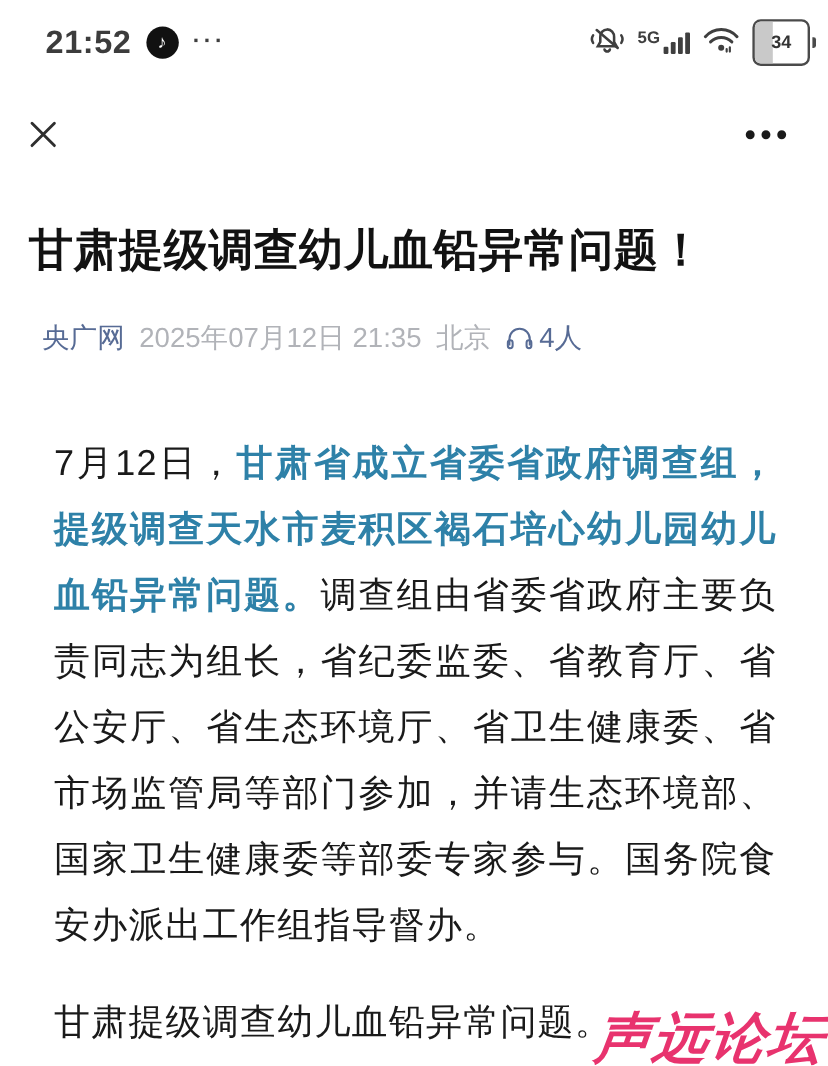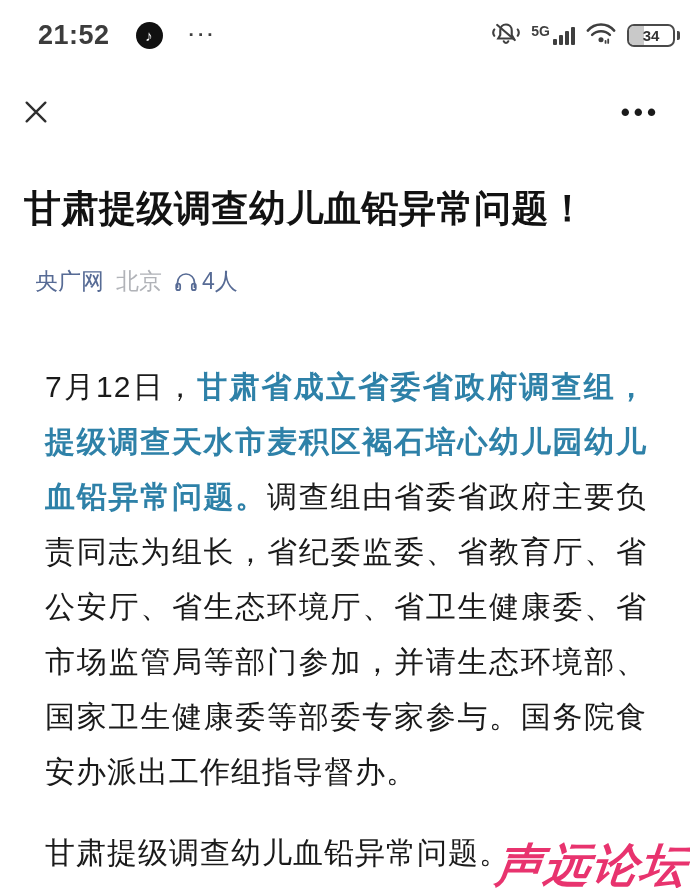--- a/index.html
+++ b/index.html
@@ -16,42 +16,42 @@
   
   .status-bar {
     position: absolute;
     top: 0; left: 0; right: 0;
     height: 70px;
     display: flex;
     align-items: center;
     padding: 0 10px 0 38px;
     color: #3f3f3f;
   }
-  .status-left { display: flex; align-items: center; gap: 26px; }
+  .status-left { display: flex; align-items: center; gap: 12px; }
   .status-time { font-size: 27px; font-weight: 600; letter-spacing: 0.5px; color: #3c3c3c; }
   .tiktok-badge {
     width: 27px; height: 27px; border-radius: 50%;
     background: #111; color: #fff;
     display: flex; align-items: center; justify-content: center;
     font-size: 15px; font-weight: 700;
   }
   .status-dots { font-size: 19px; font-weight: 700; letter-spacing: 3px; color: #3f3f3f; }
   .status-right {
     margin-left: auto;
     display: flex; align-items: center; gap: 10px;
   }
   .sig-group { display: flex; align-items: flex-end; gap: 2px; }
   .sig-5g { font-size: 14px; font-weight: 700; color: #3f3f3f; align-self: flex-start; margin-top: -3px; margin-right: 1px; }
   .bars { display: flex; align-items: flex-end; gap: 2px; height: 19px; }
   .bars i { display: block; width: 4px; background: #3f3f3f; border-radius: 1px; }
   .bars i:nth-child(1){height:6px;} .bars i:nth-child(2){height:10px;}
   .bars i:nth-child(3){height:14px;} .bars i:nth-child(4){height:18px;}
   .battery {
     position: relative;
-    width: 48px; height: 23px;
+    width: 48px; height: 39px;
     border: 2.5px solid #4a4a4a; border-radius: 7px;
     display: flex; align-items: center; justify-content: center;
     overflow: hidden;
   }
   .battery-fill {
     position: absolute; left: 0; top: 0; bottom: 0;
     width: 34%; background: #c9c9c9;
   }
   .battery-num { position: relative; font-size: 15px; font-weight: 600; color: #333; }
   .battery-nub { width: 3px; height: 9px; background: #4a4a4a; border-radius: 0 2px 2px 0; margin-left: 2px; }
@@ -167,20 +167,21 @@
         <path d="M5 5 L19 19 M19 5 L5 19"></path>
       </svg>
     </div>
     <div class="nav-menu">•••</div>
   </div>
 
   <h1 class="article-title">甘肃提级调查幼儿血铅异常问题！</h1>
 
   <div class="byline">
     <span class="byline-source">央广网</span>
+    <span class="byline-date">2025年07月12日 21:35</span>
     <span class="byline-location">北京</span>
     <span class="listen-control">
       <svg width="24" height="22" viewBox="0 0 24 22" fill="none" stroke="#576b95" stroke-width="1.7" stroke-linejoin="round">
         <path d="M3.5 17 L3.5 11.5 A8.5 8.5 0 0 1 20.5 11.5 L20.5 17"></path>
         <rect x="2.2" y="12.6" width="4" height="6.6" rx="2"></rect>
         <rect x="17.8" y="12.6" width="4" height="6.6" rx="2"></rect>
       </svg>
       <span>4人</span>
     </span>
   </div>

